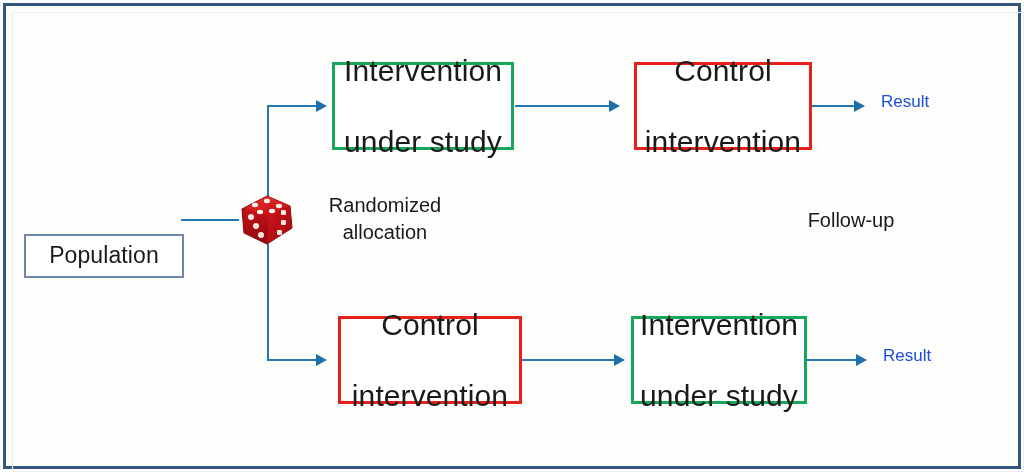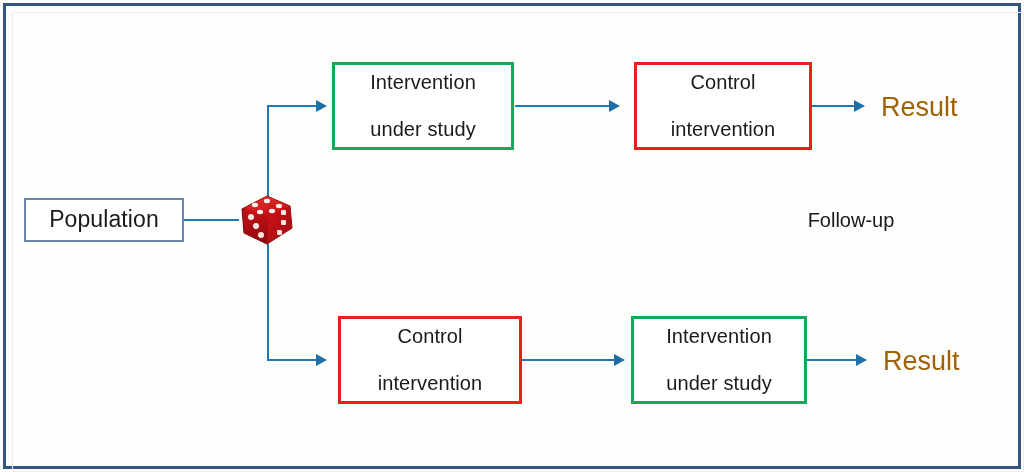--- a/index.html
+++ b/index.html
@@ -40,43 +40,43 @@
   
   .node {
     position: absolute;
     box-sizing: border-box;
     background: #ffffff;
     display: flex;
     align-items: center;
     justify-content: center;
     text-align: center;
     color: #1a1a1a;
-    font-size: 20px;
+    font-size: 30px;
     line-height: 1.18;
     letter-spacing: 0.1px;
   }
   .node.green { border: 3px solid #16a85a; }
   .node.red   { border: 3px solid #e8201b; margin-left: 8px; }
-  .node.blue  { border: 2px solid #6d85ad; font-size: 23px; }
+  .node.blue  { border: 2px solid #6d85ad; font-size: 23px; margin-top: 36px; }
 
   .node span { display: block; padding: 0 6px; }
 
   
   .label {
     position: absolute;
     color: #1a1a1a;
     font-size: 20px;
     line-height: 1.35;
     text-align: center;
     white-space: pre-line;
   }
   .result-label {
     position: absolute;
-    color: #a16207;
-    font-size: 27px;
+    color: #1d4ed8;
+    font-size: 17px;
     line-height: 1.1;
     white-space: nowrap;
   }
 
   
   .conn {
     position: absolute;
     background: #1f77b4;
   }
   .conn.h { height: 2px; }
@@ -155,20 +155,22 @@
     <div class="node green" style="left:625px; top:310px; width:176px; height:88px;">
       <span>
         <span>Intervention</span><br>
         <span>under study</span>
       </span>
     </div>
 
     <div class="result-label" style="left:875px; top:87px;">Result</div>
     <div class="result-label" style="left:877px; top:341px;">Result</div>
 
+    <div class="label" style="left:296px; top:186px; width:166px;">Randomized
+allocation</div>
 
 
     <div class="label" style="left:767px; top:201px; width:156px;">Follow-up</div>
 
     <div class="dice" style="left:234px; top:189px;">
       <svg width="54" height="50" viewBox="0 0 54 50" xmlns="http://www.w3.org/2000/svg">
         <defs>
           <linearGradient id="dTop" x1="0" y1="0" x2="0.6" y2="1">
             <stop offset="0%" stop-color="#e8342f"></stop>
             <stop offset="100%" stop-color="#c20f14"></stop>

